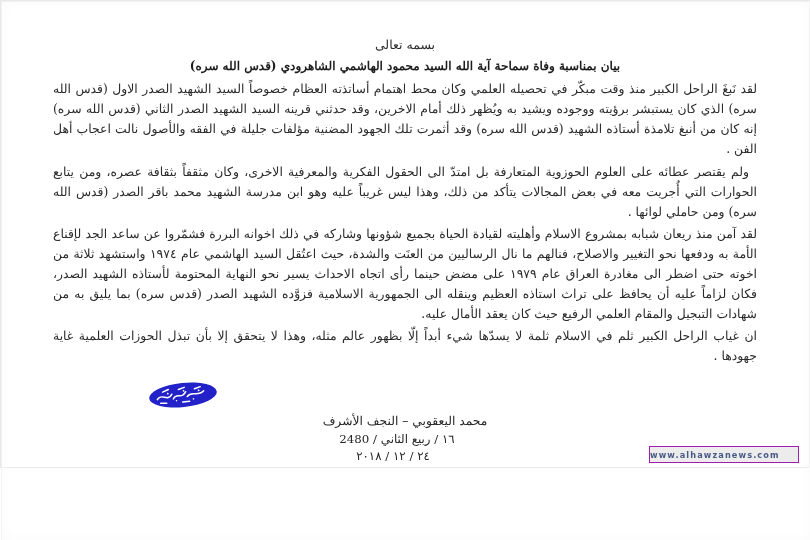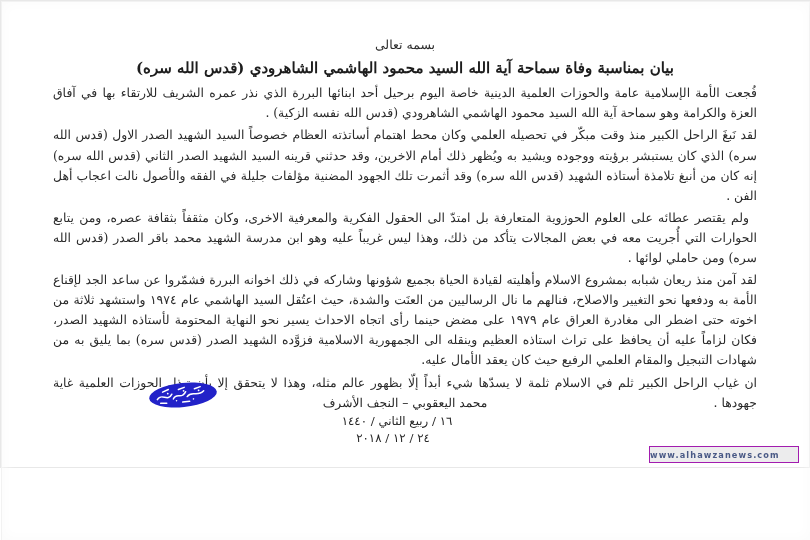--- a/index.html
+++ b/index.html
@@ -46,21 +46,21 @@
     text-align: center;
     font-size: 12.5px;
     color: #2b2b2b;
     letter-spacing: 0.3px;
     margin: 0 0 6px 0;
     line-height: 1.2;
   }
 
   .doc-title {
     text-align: center;
-    font-size: 15px;
+    font-size: 12px;
     font-weight: bold;
     color: #1d1d1d;
     letter-spacing: 0.2px;
     margin: 0 0 5px 0;
     line-height: 1.35;
   }
 
   .para {
     font-size: 12.4px;
     color: #2a2a2a;
@@ -107,21 +107,21 @@
     width: 100%; height: 100%;
   }
 
   .sig-line {
     text-align: center;
     color: #262626;
     line-height: 1.45;
   }
   #sig-name {
     font-size: 12.3px;
-    margin-top: 12px;
+    margin-top: 30px;
     padding-right: 0;
   }
   #sig-date-hijri {
     font-size: 11.8px;
     padding-right: 16px;
   }
   #sig-date-greg {
     font-size: 11.8px;
     padding-right: 24px;
     letter-spacing: 0.8px;
@@ -157,21 +157,20 @@
 <div id="page">
 
   <div id="scan-frame"></div>
 
   <div id="content">
 
     <p class="basmala">بسمه تعالى</p>
 
     <p class="doc-title">بيان بمناسبة وفاة سماحة آية الله السيد محمود الهاشمي الشاهرودي (قدس الله سره)</p>
 
-    <p class="para">فُجعت الأمة الإسلامية عامة والحوزات العلمية الدينية خاصة اليوم برحيل أحد ابنائها البررة الذي نذر عمره الشريف للارتقاء بها في آفاق العزة والكرامة وهو سماحة آية الله السيد محمود الهاشمي الشاهرودي (قدس الله نفسه الزكية) .</p>
 
     <p class="para">لقد نَبغَ الراحل الكبير منذ وقت مبكّر في تحصيله العلمي وكان محط اهتمام أساتذته العظام خصوصاً السيد الشهيد الصدر الاول (قدس الله سره) الذي كان يستبشر برؤيته ووجوده ويشيد به ويُظهر ذلك أمام الاخرين، وقد حدثني قرينه السيد الشهيد الصدر الثاني (قدس الله سره) إنه كان من أنبغ تلامذة أستاذه الشهيد (قدس الله سره) وقد أثمرت تلك الجهود المضنية مؤلفات جليلة في الفقه والأصول نالت اعجاب أهل الفن .</p>
 
     <p class="para indent">ولم يقتصر عطائه على العلوم الحوزوية المتعارفة بل امتدّ الى الحقول الفكرية والمعرفية الاخرى، وكان مثقفاً بثقافة عصره، ومن يتابع الحوارات التي أُجريت معه في بعض المجالات يتأكد من ذلك، وهذا ليس غريباً عليه وهو ابن مدرسة الشهيد محمد باقر الصدر (قدس الله سره) ومن حاملي لوائها .</p>
 
     <p class="para">لقد آمن منذ ريعان شبابه بمشروع الاسلام وأهليته لقيادة الحياة بجميع شؤونها وشاركه في ذلك اخوانه البررة فشمّروا عن ساعد الجد لإقناع الأمة به ودفعها نحو التغيير والاصلاح، فنالهم ما نال الرساليين من العنَت والشدة، حيث اعتُقل السيد الهاشمي عام ١٩٧٤ واستشهد ثلاثة من اخوته حتى اضطر الى مغادرة العراق عام ١٩٧٩ على مضض حينما رأى اتجاه الاحداث يسير نحو النهاية المحتومة لأستاذه الشهيد الصدر، فكان لزاماً عليه أن يحافظ على تراث استاذه العظيم وينقله الى الجمهورية الاسلامية فزوَّده الشهيد الصدر (قدس سره) بما يليق به من شهادات التبجيل والمقام العلمي الرفيع حيث كان يعقد الأمال عليه.</p>
 
     <p class="para">ان غياب الراحل الكبير ثلم في الاسلام ثلمة لا يسدّها شيء أبداً إلّا بظهور عالم مثله، وهذا لا يتحقق إلا بأن تبذل الحوزات العلمية غاية جهودها .</p>
   </div>
 
@@ -196,21 +195,21 @@
             <circle cx="50" cy="9" r="0.9"></circle>
             <circle cx="27" cy="17" r="0.8"></circle>
             <circle cx="44" cy="17" r="0.8"></circle>
           </g>
         </svg>
       </div>
     </div>
 
     <div class="sig-line" id="sig-name">محمد اليعقوبي – النجف الأشرف</div>
 
-    <div class="sig-line" id="sig-date-hijri">١٦ / ربيع الثاني / ١٤٤٠</div>
+    <div class="sig-line" id="sig-date-hijri">١٦ / ربيع الثاني / 2480</div>
 
     <div class="sig-line" id="sig-date-greg">٢٤ / ١٢ / ٢٠١٨</div>
   </div>
 
   <div id="watermark">
     <span id="watermark-text">www.alhawzanews.com</span>
   </div>
 
 </div>
 

